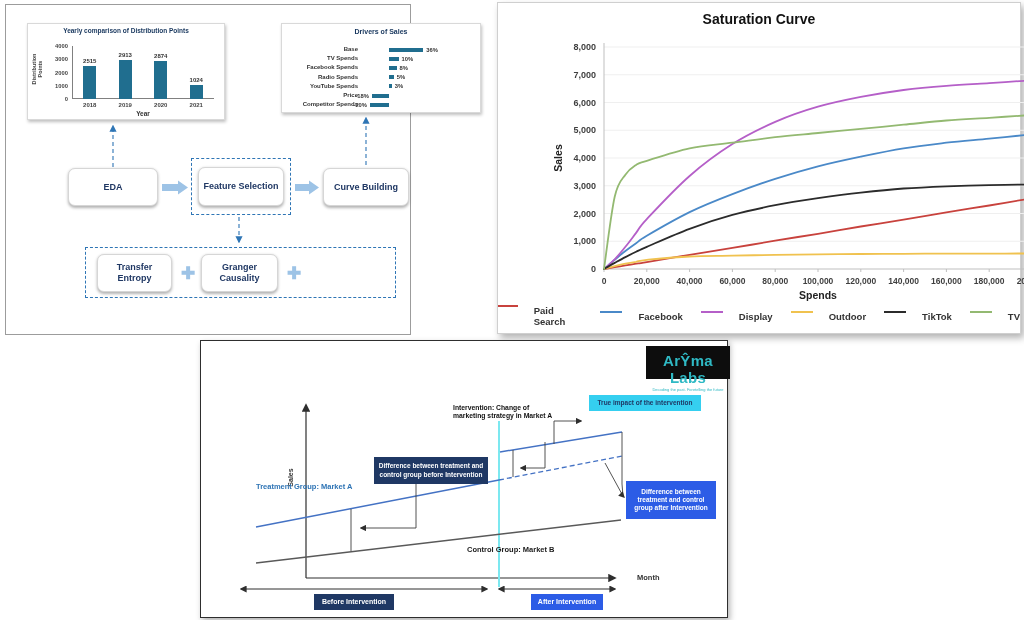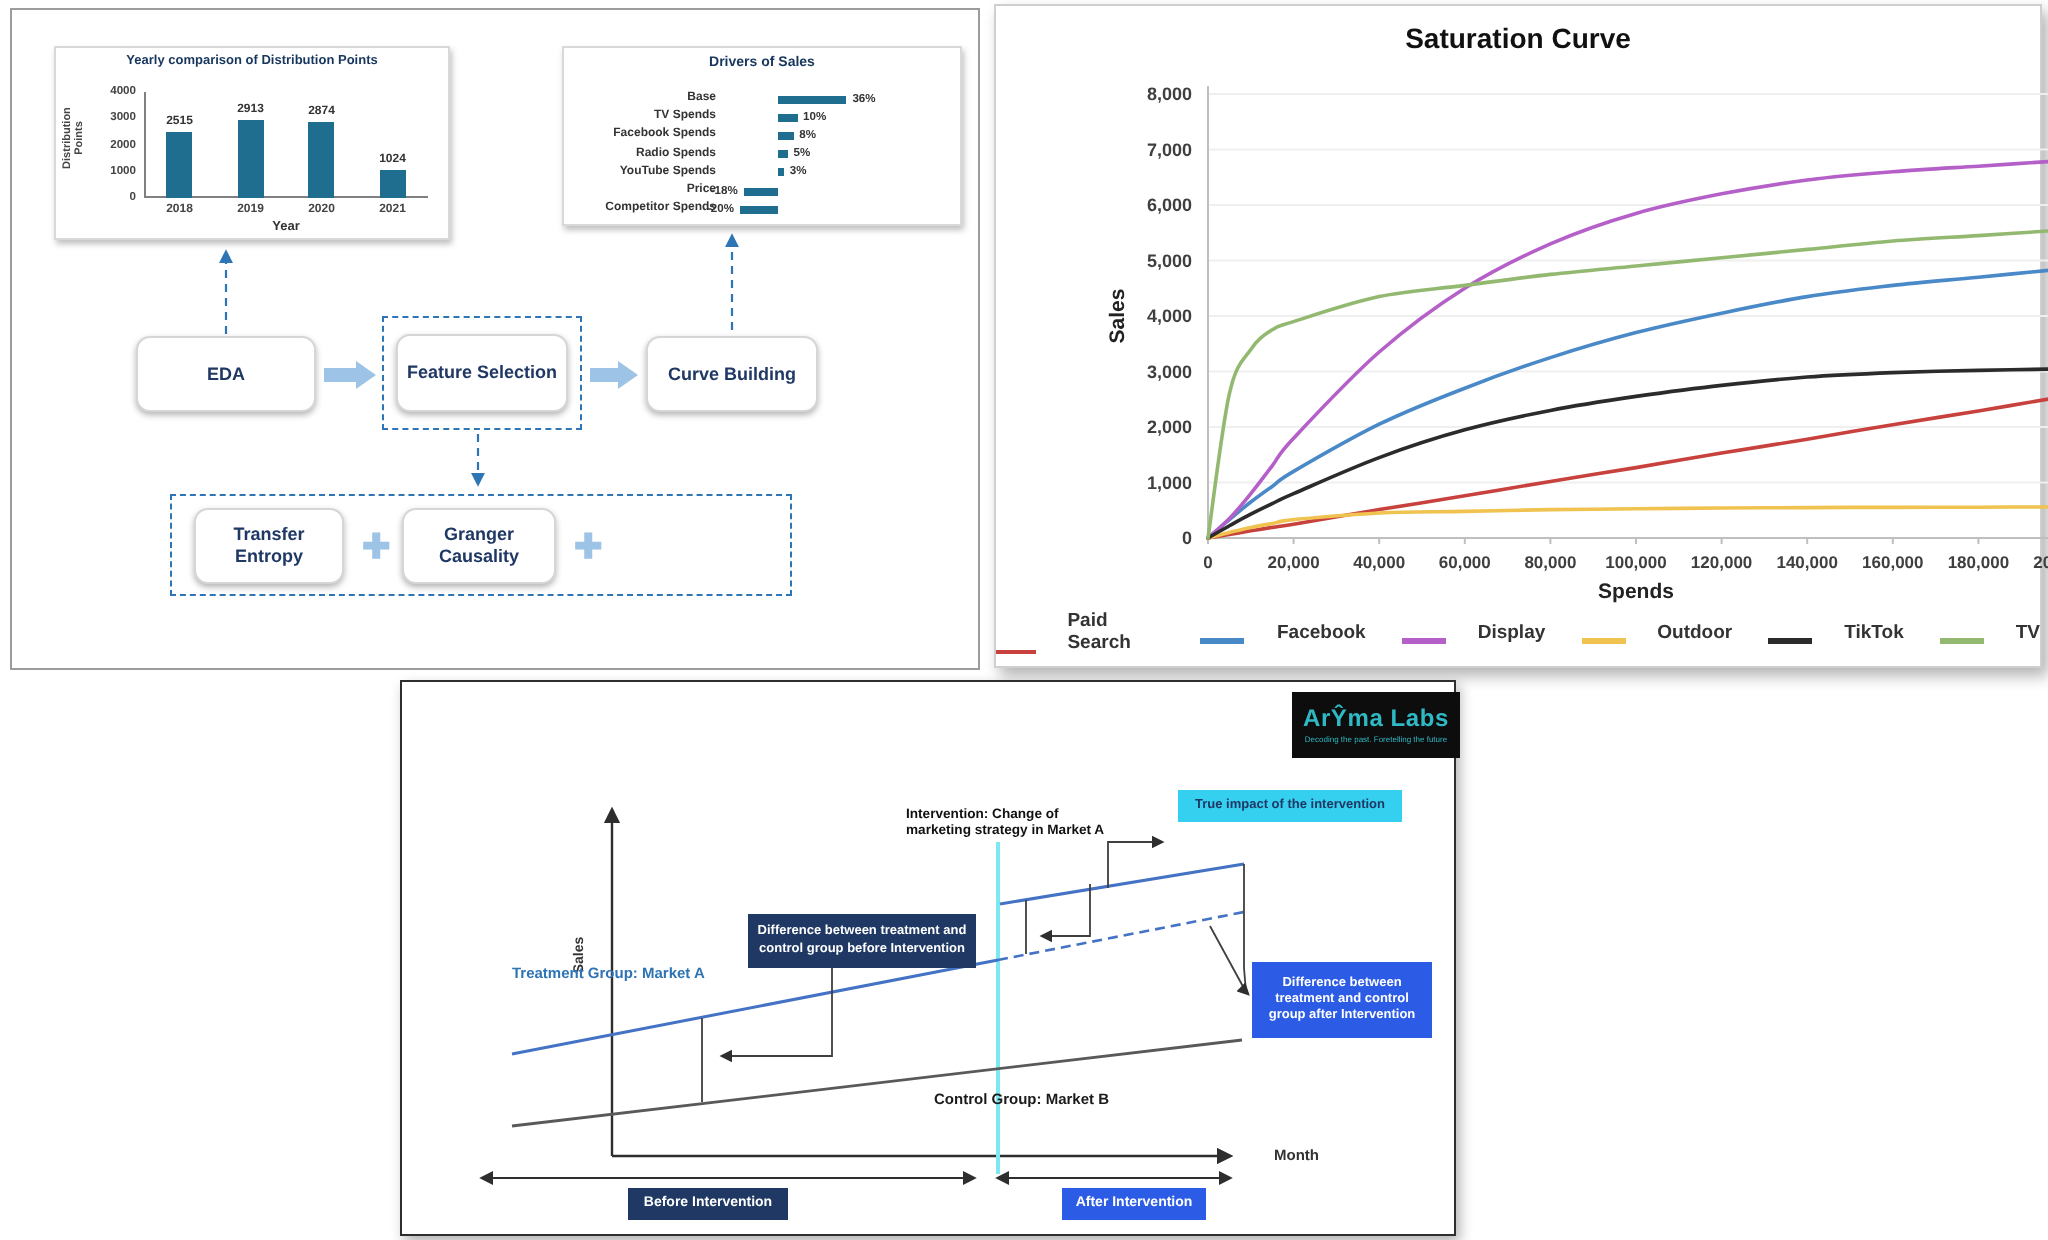--- a/index.html
+++ b/index.html
@@ -1,20 +1,20 @@
 <!DOCTYPE html>
 <html><head>
 <meta charset="utf-8">
 <style>
   html,body{margin:0;padding:0;background:#fff;}
   *{box-sizing:border-box;font-family:"Liberation Sans",sans-serif;}
   .canvas{position:relative;width:1024px;height:620px;background:#fff;overflow:hidden;}
   section{position:absolute;background:#fff;}
   
-  .panelA{left:5px;top:4px;width:485px;height:331px;border:1px solid #9c9c9c;}
+  .panelA{left:5px;top:4px;width:406px;height:331px;border:1px solid #9c9c9c;}
   .card{position:absolute;background:#fff;border:1px solid #d9d9d9;box-shadow:1px 2px 3px rgba(0,0,0,.25);}
   .card1{left:21px;top:18px;width:198px;height:97px;}
   .card2{left:275px;top:18px;width:200px;height:90px;}
   .c-title{position:absolute;left:0;right:0;top:3px;text-align:center;font-weight:bold;color:#17365D;}
   .c1-title{font-size:6.5px;}
   .c2-title{font-size:7px;top:4px;}
   .c1-ylabel{position:absolute;left:-8px;top:34px;width:44px;height:22px;transform:rotate(-90deg);font-size:5.5px;font-weight:bold;color:#444;text-align:center;line-height:1.15;}
   .c1-plot{position:absolute;left:44px;top:22px;width:142px;height:53px;border-left:1px solid #808080;border-bottom:1px solid #808080;}
   .c1-xlabel{position:absolute;left:44px;top:86px;width:142px;text-align:center;font-size:6.5px;font-weight:bold;color:#333;}
   .ytick{position:absolute;width:20px;text-align:right;font-size:5.8px;font-weight:600;color:#444;}
@@ -30,28 +30,28 @@
   .fbox{position:absolute;background:#fff;border:1px solid #d6d6d6;border-radius:7px;
         box-shadow:0 1.5px 3px rgba(0,0,0,.3);color:#203864;font-weight:bold;font-size:9px;
         display:flex;align-items:center;justify-content:center;text-align:center;line-height:1.2;padding:2px;}
   .dashedFS{position:absolute;left:185px;top:153px;width:100px;height:57px;border:1.4px dashed #2E75B5;}
   .dashedBottom{position:absolute;left:79px;top:242px;width:311px;height:51px;border:1.4px dashed #2E75B5;}
   .plus{position:absolute;color:#9DC3E6;font-size:17px;font-weight:bold;line-height:1;}
   
   .panelB{left:497px;top:2px;width:524px;height:332px;border:1px solid #cfcfcf;box-shadow:3px 4px 7px rgba(0,0,0,.3);padding-left:48px;}
   .pb-title{position:absolute;left:0;right:0;top:8px;text-align:center;font-size:14px;font-weight:bold;color:#111;}
   .pb-legend{position:absolute;left:0;right:0;bottom:6px;display:flex;justify-content:center;gap:18px;align-items:center;}
-  .leg-item{display:flex;align-items:flex-end;gap:16px;}
+  .leg-item{display:flex;align-items:flex-start;gap:16px;}
   .leg-line{width:22px;height:2.2px;}
   .leg-txt{font-size:9.5px;font-weight:bold;color:#333;}
   
   .panelC{left:200px;top:340px;width:528px;height:278px;border:1px solid #2e2e2e;box-shadow:2px 3px 6px rgba(0,0,0,.3);}
   .pc-title{position:absolute;left:0;right:0;top:30px;text-align:center;font-size:9px;font-weight:bold;color:#1F3864;}
   .logo{position:absolute;left:445px;top:5px;width:84px;height:33px;background:#0d0d0d;text-align:center;padding-top:6px;}
-  .logo-name{font-size:12px;font-weight:bold;color:#2FB9C4;letter-spacing:.3px;}
+  .logo-name{font-size:15px;font-weight:bold;color:#2FB9C4;letter-spacing:.3px;}
   .logo-tag{font-size:4px;color:#2FB9C4;margin-top:1px;}
   .did-txt{position:absolute;font-weight:bold;white-space:nowrap;}
   .did-box{position:absolute;font-weight:bold;text-align:center;display:flex;align-items:center;justify-content:center;line-height:1.25;padding:1px 2px;}
 </style>
 </head>
 <body>
 
 <div class="canvas">
 
   <section class="panelA">

